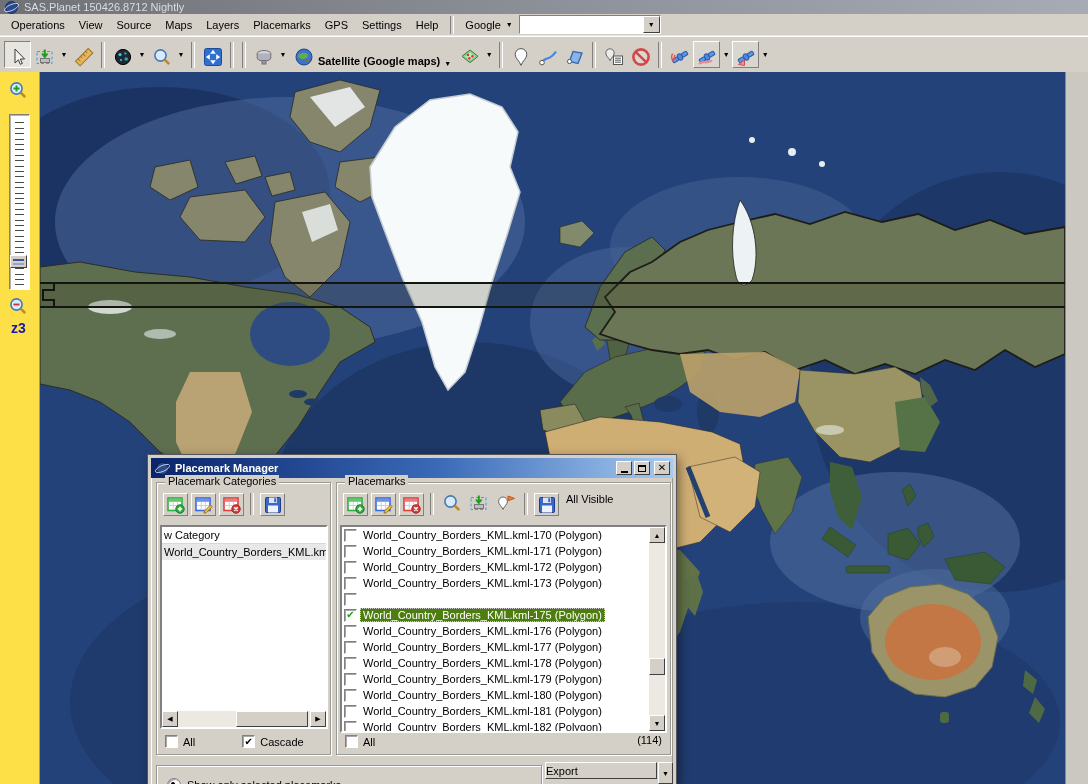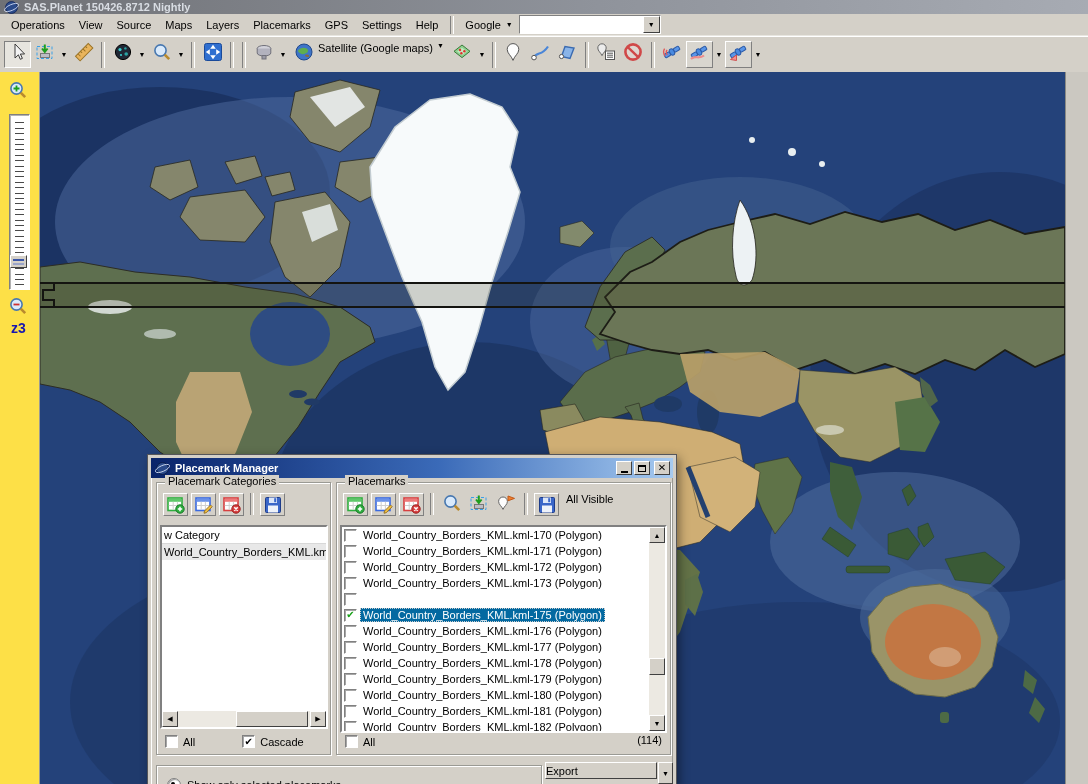--- a/index.html
+++ b/index.html
@@ -5,36 +5,36 @@
   html,body{margin:0;padding:0;}
   body{width:1088px;height:784px;overflow:hidden;position:relative;background:#d4d0c8;
        font-family:"Liberation Sans","DejaVu Sans",sans-serif;font-size:11px;color:#000;}
   svg{display:block;}
   .i{width:20px;height:20px;}
   .i16{width:17px;height:17px;}
   
   #titlebar{position:absolute;left:0;top:0;width:1088px;height:14px;
     background:linear-gradient(90deg,#6f7176,#8f939b 55%,#a7abb3);
     display:flex;align-items:center;gap:4px;padding-left:3px;box-sizing:border-box;}
-  #titlebar .ttext{color:#d9dde3;font-weight:bold;font-size:11px;white-space:nowrap;}
+  #titlebar .ttext{color:#d9dde3;font-weight:normal;font-size:11px;white-space:nowrap;}
   #menubar{position:absolute;left:0;top:14px;width:1088px;height:22px;background:#d4d0c8;
     display:flex;align-items:center;padding-left:4px;box-sizing:border-box;border-bottom:1px solid #e8e6e0;}
   .menu-item{padding:3px 7px;cursor:default;}
   .vsep{width:2px;height:18px;border-left:1px solid #808080;border-right:1px solid #ffffff;margin:0 5px;}
   .combo-label{display:flex;align-items:center;gap:5px;padding:2px 6px;}
   .dd-glyph{font-size:7px;line-height:1;}
   .searchbox{width:142px;height:19px;background:#fff;border:1px solid;border-color:#808080 #fff #fff #808080;
     box-shadow:inset 1px 1px 0 rgba(0,0,0,.35);display:flex;align-items:stretch;box-sizing:border-box;}
   .searchbox input{flex:1;border:0;outline:none;font:11px "Liberation Sans",sans-serif;padding:0 2px;min-width:0;}
   .combo-btn{width:15px;background:#d4d0c8;border:1px solid;border-color:#fff #404040 #404040 #fff;
     display:flex;align-items:center;justify-content:center;font-size:7px;}
   #toolbar{position:absolute;left:0;top:36px;width:1088px;height:36px;background:#d4d0c8;
     border-top:1px solid #fff;display:flex;align-items:center;padding-left:4px;box-sizing:border-box;}
-  .tbb{width:27px;height:27px;display:flex;align-items:flex-start;justify-content:center;
-    border:1px solid transparent;box-sizing:border-box;}
+  .tbb{width:27px;height:27px;display:flex;align-items:flex-end;justify-content:center;
+    border:1px solid transparent;box-sizing:border-box;font-weight:bold;}
   .tbb.pressed{border-color:#808080 #fff #fff #808080;background:#e7e5df;}
   .tbb.framed{border-color:#fff #808080 #808080 #fff;background:#d9d6cf;}
   .tbb.wide{width:auto;padding:0 4px;gap:4px;}
   .dd{width:12px;height:26px;display:flex;align-items:center;justify-content:center;font-size:7px;}
   .tsep{width:2px;height:26px;border-left:1px solid #808080;border-right:1px solid #fff;margin:0 4px;}
   .tlabel{font-size:11px;white-space:nowrap;}
   
   #sidebar{position:absolute;left:0;top:72px;width:40px;height:712px;background:#fde047;
     border-right:1px solid #9a9a94;box-sizing:border-box;}
   #zoomin{position:absolute;left:8px;top:8px;}
@@ -86,21 +86,21 @@
   .hthumb{position:absolute;top:0;bottom:0;left:58px;width:72px;background:#d4d0c8;
     border:1px solid;border-color:#fff #404040 #404040 #fff;box-sizing:border-box;}
   .checkrow{position:absolute;bottom:6px;left:8px;display:flex;align-items:center;gap:5px;}
   .cb{width:13px;height:13px;background:#fff;border:1px solid;border-color:#808080 #fff #fff #808080;
     box-shadow:inset 1px 1px 0 rgba(0,0,0,.35);box-sizing:border-box;display:flex;align-items:center;justify-content:center;flex:0 0 auto;}
   .cb.black:after{content:"✔";font-size:10px;font-weight:bold;color:#000;margin-top:-1px;}
   .cb.checked:after{content:"✔";font-size:10px;font-weight:bold;color:#16a016;margin-top:-1px;}
   #pm-list{left:3px;top:42px;width:327px;height:208px;}
   .prow{height:16px;display:flex;align-items:center;gap:3px;padding-left:2px;white-space:nowrap;}
   .plabel{padding:0 3px;line-height:14px;}
-  .prow.sel .plabel{background:#0369a1;color:#fff;outline:1px dotted #cfcfcf;outline-offset:-1px;}
+  .prow.sel .plabel{background:#4d7c0f;color:#fff;outline:1px dotted #cfcfcf;outline-offset:-1px;}
   .vscroll{position:absolute;right:0;top:0;bottom:0;width:16px;background:#ece9e2;}
   .vscroll .up{position:absolute;top:0;left:0;}
   .vscroll .down{position:absolute;bottom:0;left:0;}
   .vthumb{position:absolute;left:0;top:131px;width:16px;height:17px;background:#d4d0c8;
     border:1px solid;border-color:#fff #404040 #404040 #fff;box-sizing:border-box;}
   #pm-count{position:absolute;right:8px;bottom:8px;}
   .radio-row{position:absolute;left:10px;top:12px;display:flex;align-items:center;gap:6px;}
   .radio{width:12px;height:12px;border-radius:50%;background:#fff;border:1px solid #808080;
     box-shadow:inset 1px 1px 1px rgba(0,0,0,.4);position:relative;flex:0 0 auto;}
   .radio.on:after{content:"";position:absolute;left:3px;top:3px;width:4px;height:4px;border-radius:50%;background:#000;}

